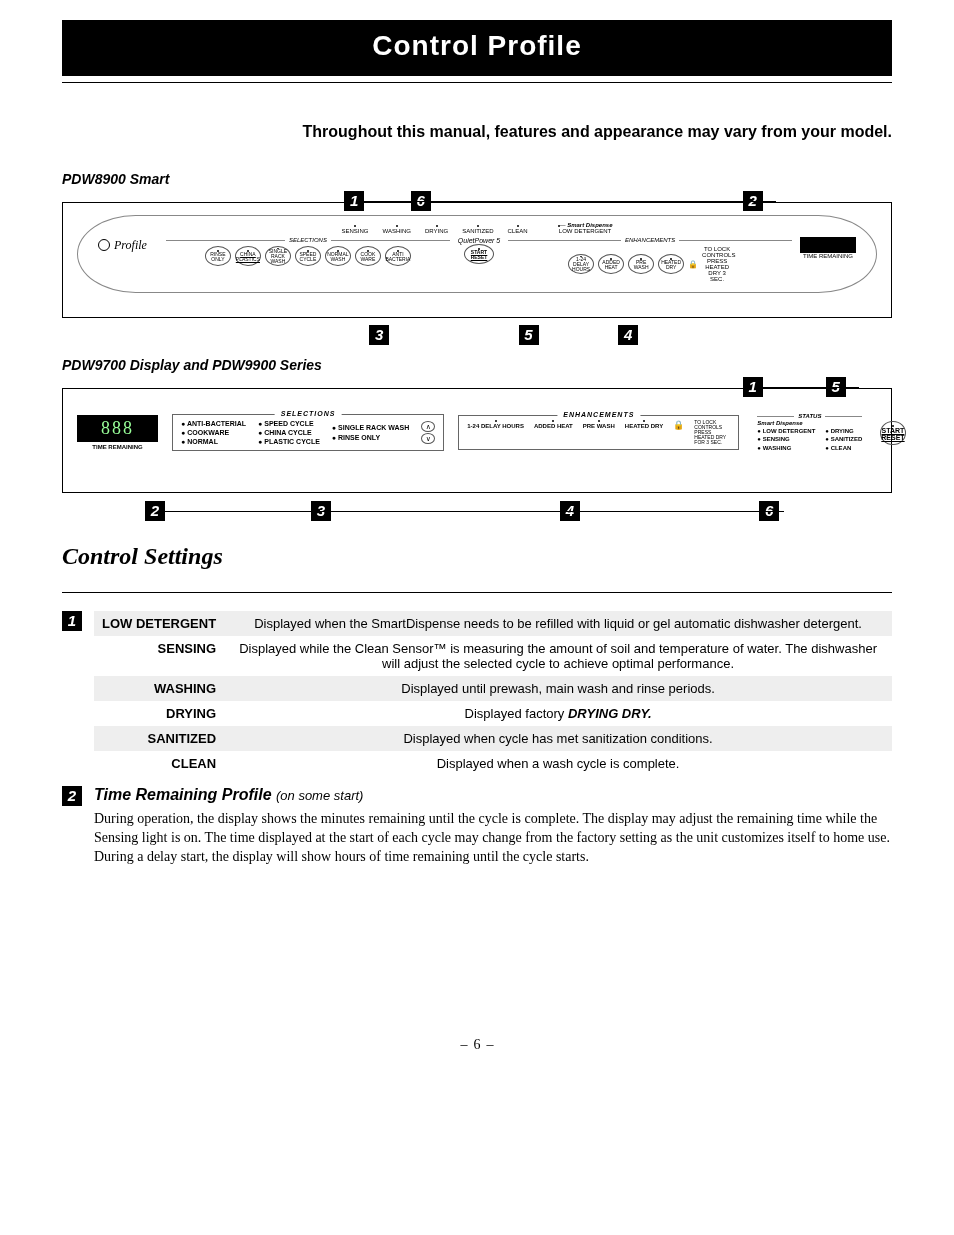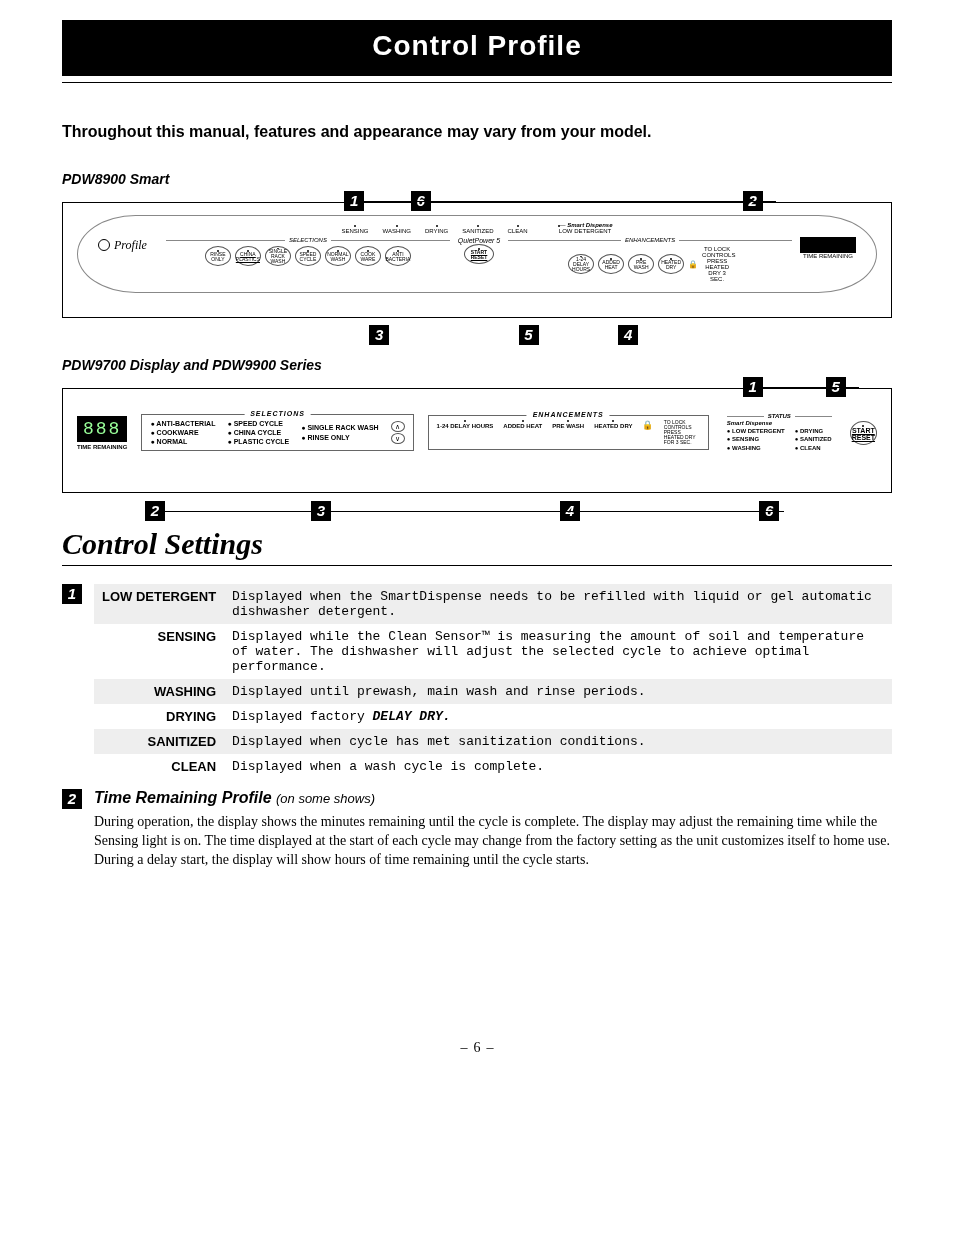--- a/index.html
+++ b/index.html
@@ -22,20 +22,21 @@
       letter-spacing: 1px;
       border-bottom: 4px solid #000;
       margin-bottom: 6px;
     }
     .title-rule { border: none; border-top: 1px solid #000; margin: 0 0 40px 0; }
     .intro {
       font-family: 'Trebuchet MS', Arial, sans-serif;
       font-weight: 700;
       font-size: 16px;
       margin-bottom: 30px;
+      text-align: right;
     }
     .series-label {
       font-family: Arial, Helvetica, sans-serif;
       font-weight: 700;
       font-style: italic;
       font-size: 14px;
       margin-bottom: 4px;
     }
     .panel-diagram {
       border: 1px solid #000;
@@ -70,56 +71,56 @@
     }
     .callout-row { display:flex; position:relative; height:22px; }
     .callout-row .callout-num { position:absolute; }
     .callout-line-h { position:absolute; border-top:1px solid #000; }
 
     .panel2-outer {
       border:1px solid #000; padding:20px 14px 36px; position:relative;
       font-family: Arial, Helvetica, sans-serif; margin-bottom:30px;
     }
     .panel2-row { display:flex; align-items:center; gap:14px; }
-    .seg { background:#000; color:#9f9; font-family:Liberation Mono, monospace; padding:3px 6px; font-size:18px; letter-spacing:2px; }
+    .seg { background:#000; color:#9f9; font-family:Liberation Serif, serif; padding:3px 24px; font-size:18px; letter-spacing:2px; }
     .seg-wrap { display:flex; flex-direction:column; align-items:center; }
     .seg-wrap .lbl { font-size:6px; font-weight:700; margin-top:2px; }
     .p2-list { font-size:7px; font-weight:700; line-height:1.3; }
     .p2-group { position:relative; border:1px solid #666; flex:0 0 auto; padding:4px 8px; }
     .p2-group.noborder { border:none; padding:4px 4px; }
     .p2-group-title { position:absolute; top:-5px; left:50%; transform:translateX(-50%); background:#fff; padding:0 6px; font-size:7px; font-style:italic; font-weight:700; letter-spacing:1px; }
     .arrows { display:flex; flex-direction:column; gap:1px; }
     .arrows .abtn { border:1px solid #555; border-radius:50%; width:14px; height:11px; display:flex; justify-content:center; align-items:center; font-size:7px; }
     .enh-row { display:flex; gap:10px; align-items:flex-start; }
     .enh-item { display:flex; flex-direction:column; align-items:center; gap:1px; font-size:6px; font-weight:700; text-align:center; line-height:1; }
     .lock-note { font-size:5px; line-height:1; width:36px; }
     .status-cols { display:flex; gap:10px; font-size:6px; font-weight:700; }
     .status-cols div { line-height:1.4; }
     .start-oval { border:1px solid #555; border-radius:50%; width:36px; height:24px; display:flex; flex-direction:column; justify-content:center; align-items:center; font-size:7px; font-weight:700; line-height:1; }
     .start-oval .u { text-decoration: underline; }
 
     .section-heading {
-      font-family: Georgia, serif; font-style: italic; font-size: 30px;
-      border-bottom:1px solid #000; padding-bottom:4px; margin:4px 0 18px;
+      font-family: Georgia, serif; font-style: italic; font-size: 24px;
+      border-bottom:1px solid #000; padding-bottom:22px; margin:20px 0 18px;
     }
     .sub-block { display:flex; gap:12px; margin-bottom:10px; }
     .sub-num { flex:0 0 auto; }
     .sub-content { flex:1; }
     .sub-title {
       font-family: Arial, Helvetica, sans-serif; font-weight:700; font-style:italic;
       font-size:16px;
     }
     .sub-title .paren { font-weight:400; font-size:13px; }
     .body-text { font-size:14px; line-height:1.35; margin:6px 0 10px; }
     .body-text .strong-on { font-weight:700; font-style:italic; }
     .status-table { width:100%; border-collapse: collapse; font-size:13px; }
     .status-table tr:nth-child(odd) { background:#eee; }
     .status-table td { padding:5px 8px; vertical-align:top; }
     .status-table td.lbl { font-family: Arial, sans-serif; font-weight:700; text-align:right; white-space:nowrap; width:120px; }
-    .status-table td.desc { font-family: Liberation Mono, monospace; }
+    .status-table td.desc { font-family: Liberation Sans, sans-serif; text-align: center; }
     .footer-page { text-align:center; font-size:14px; margin-top:160px; }
     .footer-page .dash { margin:0 3px; }
     .profile-icon { display:inline-block; width:12px; height:12px; border:1px solid #000; border-radius:50%; position:relative; }
   </style>
 </head>
 <body>
 
 <div class="title-banner">Control  Profile</div>
 <hr class="title-rule">
 
@@ -370,40 +371,40 @@
       <tr>
             <td class="lbl">SENSING</td>
             <td class="desc">Displayed while the Clean Sensor™ is measuring the amount of soil and temperature of water. The dishwasher will adjust the selected cycle to achieve optimal performance.</td>
           </tr>
       <tr>
             <td class="lbl">WASHING</td>
             <td class="desc">Displayed until prewash, main wash and rinse periods.</td>
           </tr>
       <tr>
             <td class="lbl">DRYING</td>
-            <td class="desc"><span>Displayed factory </span><strong><em>DELAY DRY.</em></strong><span></span></td>
+            <td class="desc"><span>Displayed factory </span><strong><em>DRYING DRY.</em></strong><span></span></td>
           </tr>
       <tr>
             <td class="lbl">SANITIZED</td>
             <td class="desc">Displayed when cycle has met sanitization conditions.</td>
           </tr>
       <tr>
             <td class="lbl">CLEAN</td>
             <td class="desc">Displayed when a wash cycle is complete.</td>
           </tr>
     </tbody>
       </table>
   </div>
 </div>
 
 <div class="sub-block">
   <div class="sub-num"><span class="callout-num">2</span></div>
   <div class="sub-content">
     <div class="sub-title">
-      <span>Time Remaining Profile</span> <span class="paren">(on some shows)</span>
+      <span>Time Remaining Profile</span> <span class="paren">(on some start)</span>
     </div>
     <p class="body-text">During operation, the display shows the minutes remaining until the cycle is complete. The display may adjust the remaining time while the Sensing light is on. The time displayed at the start of each cycle may change from the factory setting as the unit customizes itself to home use. During a delay start, the display will show hours of time remaining until the cycle starts.</p>
   </div>
 </div>
 
 <div class="footer-page">
   –<span class="dash"></span><span>6</span><span class="dash"></span>–
 </div>
 
 </body></html>

